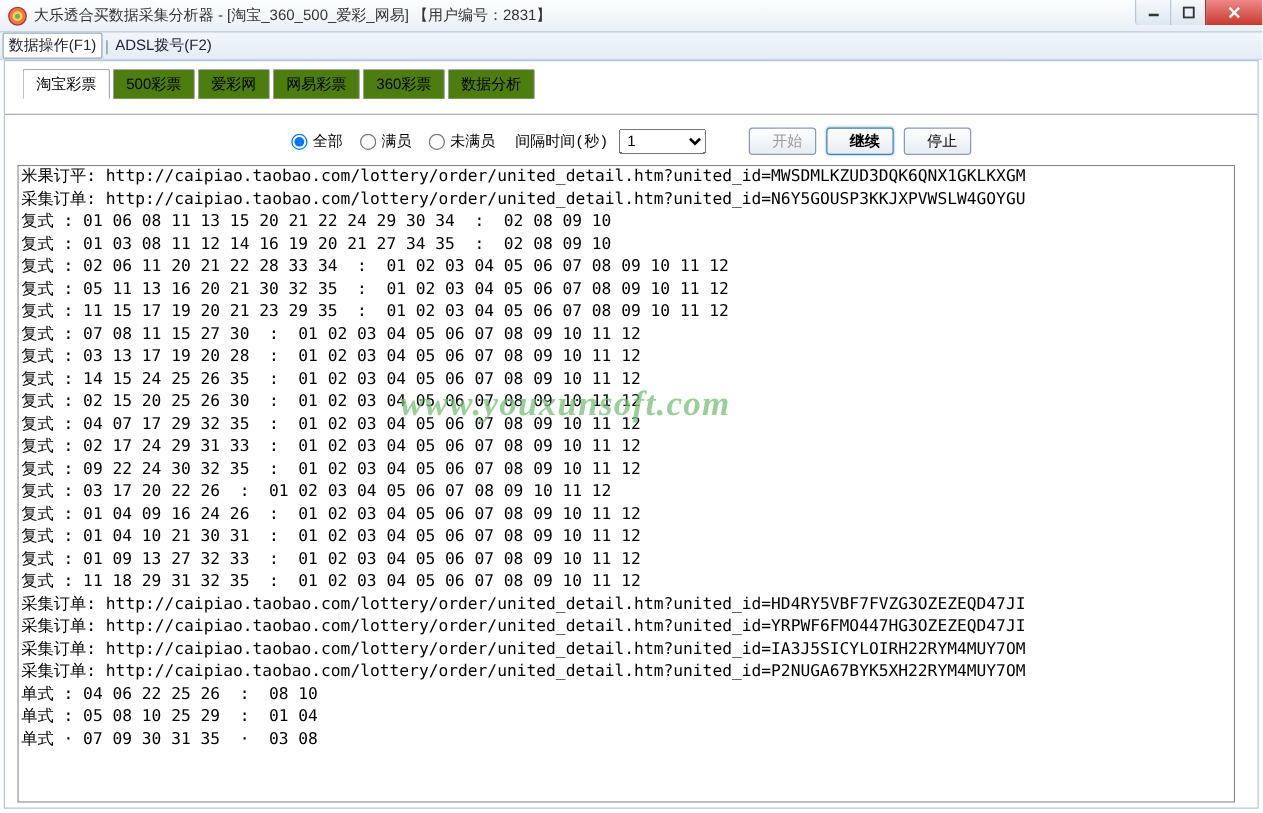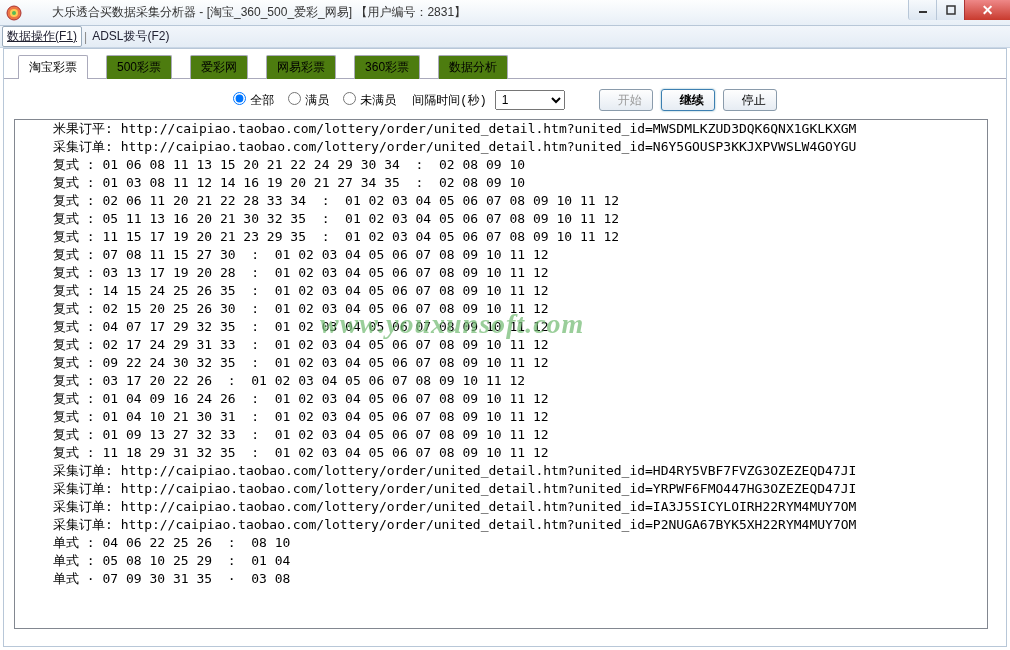--- a/index.html
+++ b/index.html
@@ -1,47 +1,47 @@
 <!DOCTYPE html>
 <html><head>
 <meta charset="utf-8">
 <style>
 * { box-sizing: border-box; margin: 0; padding: 0; }
 body { font-family: "Microsoft YaHei", SimSun, Arial, sans-serif; font-size: 12px; background: #fff; width: 1010px; height: 650px; overflow: hidden; position: relative; }
 
-.titlebar { height: 26px; background: linear-gradient(#fdfefe, #e8eff7); border-bottom: 1px solid #b8c7d8; display: flex; align-items: center; padding-left: 6px; position: relative; gap: 25px; }
+.titlebar { height: 26px; background: linear-gradient(#fdfefe, #e8eff7); border-bottom: 1px solid #b8c7d8; display: flex; align-items: center; padding-left: 6px; position: relative; }
 .titlebar .app-icon { width: 16px; height: 16px; margin-right: 5px; }
 .titlebar .title-text { color: #333; font-size: 12px; }
 .winbtns { position: absolute; right: 0; top: 0; display: flex; height: 20px; }
 .winbtn { width: 28px; height: 20px; display: flex; align-items: center; justify-content: center; font-size: 11px; border-left: 1px solid #b8c7d8; background: linear-gradient(#f6f9fc, #dde7f2); cursor: pointer; }
 .winbtn.min { border-bottom-left-radius: 3px; }
 .winbtn.close { width: 46px; background: linear-gradient(#e88, #c83a2e); color: #fff; font-weight: bold; font-size: 14px; border-left: 1px solid #a33; }
 
 .menubar { height: 22px; background: linear-gradient(#f2f6fb, #e4ecf5); border-bottom: 1px solid #c9d6e5; display: flex; align-items: center; padding-left: 2px; font-size: 12px; color: #223; }
 .menubar .menu-item { padding: 2px 3px; margin-right: 0; cursor: pointer; }
-.menubar .menu-item.active { border: 1px solid #9ab; background: #fff; border-radius: 2px; padding: 1px 4px; text-decoration: underline; }
+.menubar .menu-item.active { border: 1px solid #9ab; background: #fff; border-radius: 2px; padding: 1px 4px; }
 .menubar .sep { color: #888; margin: 0 2px; }
 
 .content-outer { border: 1px solid #b8c7d8; margin: 0 3px 3px 3px; height: 599px; background: #fff; position: relative; }
 
-.tabs { display: flex; height: 24px; margin: 6px 0 0 14px; gap: 16px; }
+.tabs { display: flex; height: 24px; margin: 6px 0 13px 14px; }
 .tab { padding: 3px 10px; border: 1px solid #aab; border-bottom: none; margin-right: 2px; background: #4d7c0f; font-size: 12px; cursor: pointer; border-top-left-radius: 2px; border-top-right-radius: 2px; }
 .tab.active { background: #fff; position: relative; z-index: 2; }
 .tab-underline { border-top: 1px solid #aab; margin-top: -1px; }
 
 .toolbar { display: flex; align-items: center; justify-content: center; gap: 8px; padding: 10px 0 8px 0; font-size: 12px; }
 .radio-group { display: flex; gap: 14px; align-items: center; }
-.radio-group label { display: flex; align-items: flex-start; gap: 4px; cursor: pointer; }
+.radio-group label { display: flex; align-items: center; gap: 4px; cursor: pointer; }
 .interval-lbl { margin-left: 8px; font-family: Liberation Mono, monospace; }
 .combo { height: 20px; width: 70px; font-size: 12px; padding: 0 2px; }
 .btn { height: 22px; min-width: 54px; padding: 0 10px; font-size: 12px; border: 1px solid #8a9bab; border-radius: 3px; background: linear-gradient(#fefefe, #e6ecf3); cursor: pointer; text-align: right; }
 .btn:disabled { color: #999; cursor: default; }
 .btn.focus { border: 1px solid #3c7fb1; box-shadow: 0 0 2px #7ab; font-weight: bold; }
 
-.log-container { position: relative; margin: 0 18px 10px 10px; height: 510px; border: 1px solid #828790; padding-left: 36px; }
+.log-container { position: relative; margin: 0 18px 10px 10px; height: 510px; border: 1px solid #828790; }
 .log { width: 100%; height: 100%; overflow-y: scroll; overflow-x: hidden; font-family: SimSun, "MS Song", monospace; font-size: 13px; line-height: 18px; color: #000; background: #fff; padding: 0 0 0 2px; white-space: pre; }
 .log-line { white-space: pre; }
 
 .watermark { position: absolute; top: 308px; left: 320px; font-family: Liberation Serif, serif; font-style: italic; font-size: 28px; color: rgba(120, 190, 120, 0.75); pointer-events: none; letter-spacing: 1px; font-weight: bold; z-index: 5; }
 
 .log::-webkit-scrollbar { width: 17px; }
 .log::-webkit-scrollbar-track { background: #f0f0f0; border-left: 1px solid #ddd; }
 .log::-webkit-scrollbar-thumb { background: #cdcdcd; border: 1px solid #aaa; border-radius: 1px; }
 .log::-webkit-scrollbar-button { background: #e8e8e8; height: 17px; border: 1px solid #bbb; }
 </style>

